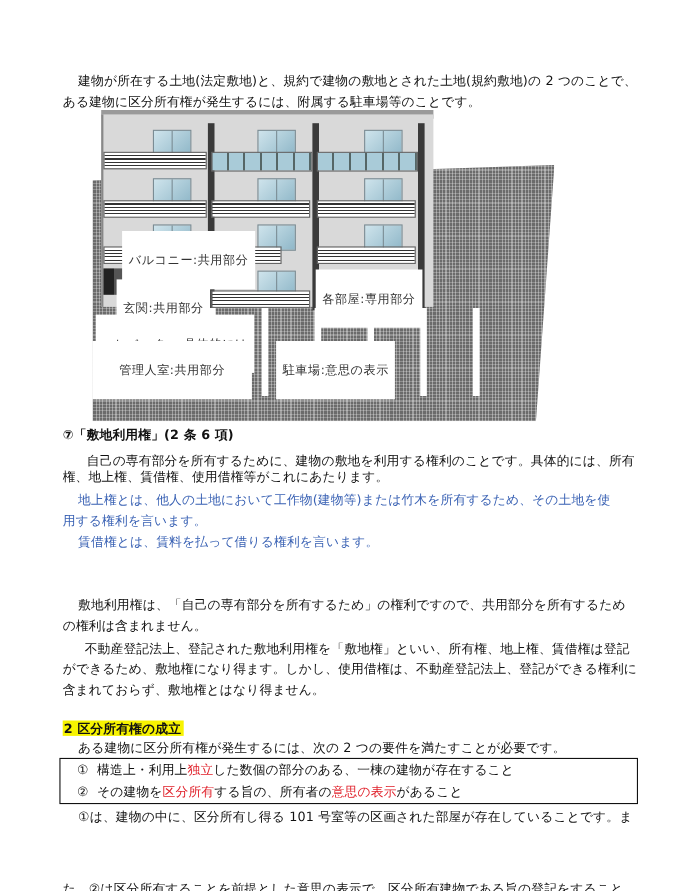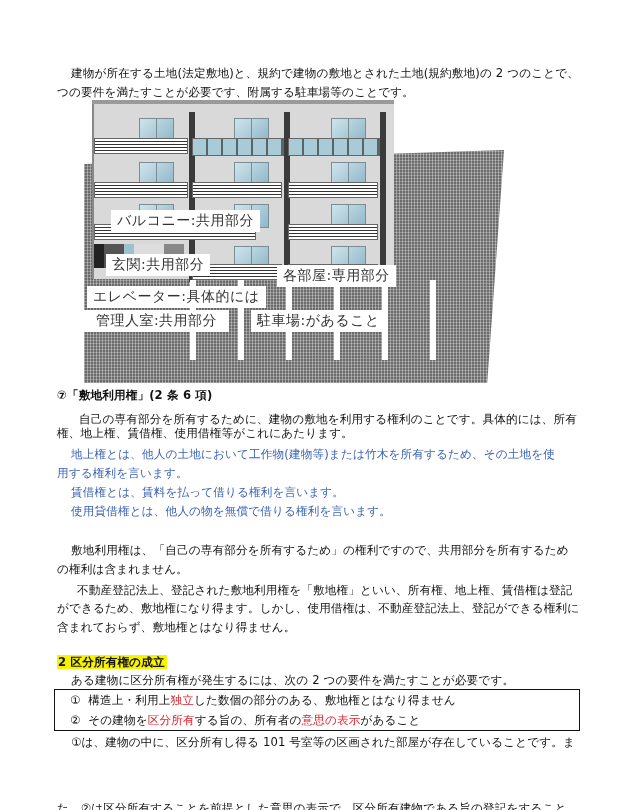--- a/index.html
+++ b/index.html
@@ -23,31 +23,31 @@
   .bldg { position:absolute; left:8px; top:4px; width:300px; height:175px; background:#d9d9d9; border-left:2px solid #888; }
   .roof { position:absolute; left:8px; top:0; width:302px; height:8px; background:#9a9a9a; }
   .col { position:absolute; top:8px; width:6px; height:170px; background:#3a3a3a; }
   .win { position:absolute; width:33px; height:22px; background:linear-gradient(135deg,#cfe4ec,#8fb7c8); border:1px solid #7a8c94; }
   .win::after { content:""; position:absolute; left:16px; top:0; width:1px; height:22px; background:#7a8c94; }
   .rail { position:absolute; height:14px; background:
           repeating-linear-gradient(180deg,#fff 0 2px,#333 2px 3px); border:1px solid #666; }
   .glass { position:absolute; height:16px; background:
           repeating-linear-gradient(90deg,#a9cbd8 0 13px,#566 13px 15px); border:1px solid #666; }
   .post { position:absolute; top:180px; width:6px; height:80px; background:#fff; }
-  .lbl { position:absolute; background:#fff; font-size:14px; color:#333; padding:2px 6px; white-space:nowrap; letter-spacing:0.5px; }
+  .lbl { position:absolute; background:#fff; font-size:11px; color:#333; padding:19px 6px; white-space:nowrap; letter-spacing:0.5px; }
 
   .box { position:absolute; left:54px; top:689px; width:524px; height:40px; border:1.3px solid #111; }
 </style>
 </head>
 <body>
 
 <div class="page">
 
   <div class="p" style="top:64px; text-indent:14px;">建物が所在する土地(法定敷地)と、規約で建物の敷地とされた土地(規約敷地)の 2 つのことで、</div>
-  <div class="p" style="top:83px;">つの要件を満たすことが必要です、附属する駐車場等のことです。</div>
+  <div class="p" style="top:83px;">ある建物に区分所有権が発生するには、附属する駐車場等のことです。</div>
 
   <div class="illus">
     <div class="ground"></div>
     <div class="roof"></div>
     <div class="bldg">
       <div class="col" style="left:95px;"></div>
       <div class="col" style="left:190px;"></div>
       <div class="col" style="left:286px;"></div>
 
       <div class="win" style="left:45px;top:14px;"></div>
@@ -79,49 +79,48 @@
 
     <div class="post" style="left:106px;"></div>
     <div class="post" style="left:154px;"></div>
     <div class="post" style="left:202px;"></div>
     <div class="post" style="left:250px;"></div>
     <div class="post" style="left:298px;"></div>
     <div class="post" style="left:346px;"></div>
 
     <div class="lbl" style="left:27px;top:110px;">バルコニー:共用部分</div>
     <div class="lbl" style="left:22px;top:154px;">玄関:共用部分</div>
-    <div class="lbl" style="left:193px;top:145px;margin-top:20px;">各部屋:専用部分</div>
+    <div class="lbl" style="left:203px;top:145px;">各部屋:専用部分</div>
     <div class="lbl" style="left:3px;top:186px;">エレベーター:具体的には</div>
     <div class="lbl" style="left:0;top:210px;width:133px;text-align:center;">管理人室:共用部分</div>
-    <div class="lbl" style="left:167px;top:210px;">駐車場:があること</div>
+    <div class="lbl" style="left:167px;top:210px;">駐車場:意思の表示</div>
   </div>
 
   <div class="p bold" style="top:386px;">⑦「敷地利用権」(2 条 6 項)</div>
   <div class="p" style="top:410px;text-indent:14px;text-align:center;">自己の専有部分を所有するために、建物の敷地を利用する権利のことです。具体的には、所有</div>
   <div class="p" style="top:424px;">権、地上権、賃借権、使用借権等がこれにあたります。</div>
   <div class="p blue" style="top:445px;text-indent:14px;">地上権とは、他人の土地において工作物(建物等)または竹木を所有するため、その土地を使</div>
   <div class="p blue" style="top:464px;">用する権利を言います。</div>
   <div class="p blue" style="top:483px;text-indent:14px;">賃借権とは、賃料を払って借りる権利を言います。</div>
-  <div class="p blue" style="top:502px;text-indent:14px;">使用貸借権とは、他人の物を無償で借りる権利を言います。</div>
 
   <div class="p" style="top:541px;text-indent:14px;">敷地利用権は、「自己の専有部分を所有するため」の権利ですので、共用部分を所有するため</div>
   <div class="p" style="top:560px;">の権利は含まれません。</div>
   <div class="p" style="top:581px;text-indent:20px;">不動産登記法上、登記された敷地利用権を「敷地権」といい、所有権、地上権、賃借権は登記</div>
   <div class="p" style="top:599px;">ができるため、敷地権になり得ます。しかし、使用借権は、不動産登記法上、登記ができる権利に</div>
   <div class="p" style="top:618px;">含まれておらず、敷地権とはなり得ません。</div>
 
   <div class="p" style="top:653px;">
     <span class="hl">2  区分所有権の成立</span>
   </div>
   <div class="p" style="top:671px;text-indent:14px;">ある建物に区分所有権が発生するには、次の 2 つの要件を満たすことが必要です。</div>
 
   <div class="box"></div>
   <div class="p" style="top:691px;left:70px;">
     <span>①</span>&nbsp;
-    <span>構造上・利用上</span><span class="red">独立</span><span>した数個の部分のある、敷地権とはなり得ません</span>
+    <span>構造上・利用上</span><span class="red">独立</span><span>した数個の部分のある、一棟の建物が存在すること</span>
   </div>
   <div class="p" style="top:711px;left:70px;">
     <span>②</span>&nbsp;
     <span>その建物を</span><span class="red">区分所有</span><span>する旨の、所有者の</span><span class="red">意思の表示</span><span>があること</span>
   </div>
 
   <div class="p" style="top:733px;text-indent:14px;">①は、建物の中に、区分所有し得る  101  号室等の区画された部屋が存在していることです。ま</div>
   <div class="p" style="top:752px;margin-top:47px;">た、②は区分所有することを前提とした意思の表示で、区分所有建物である旨の登記をすること。</div>
 </div>
 

